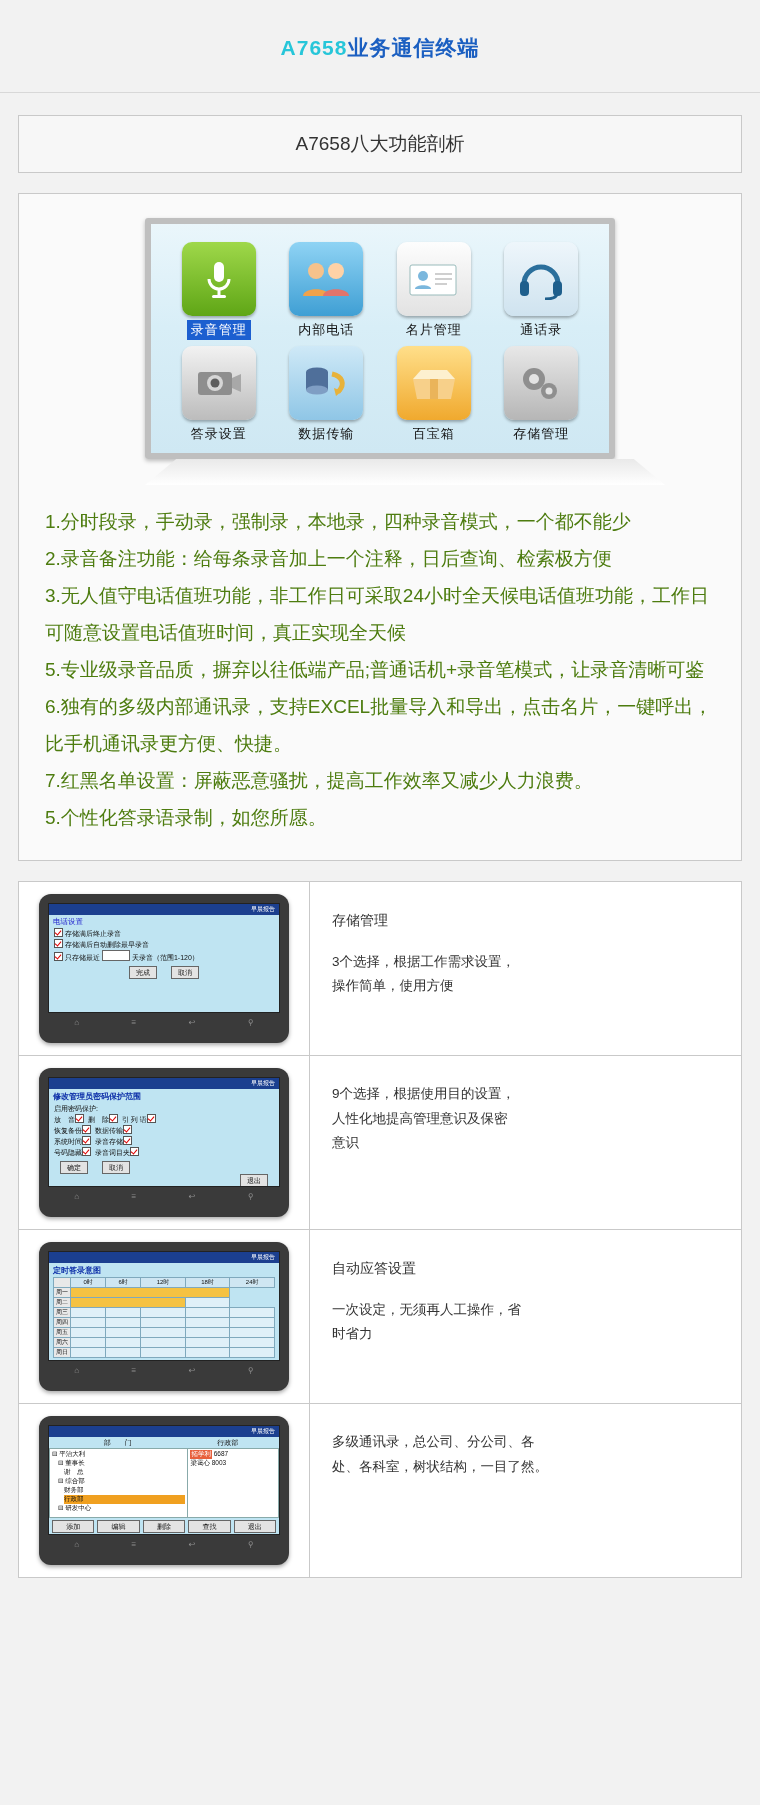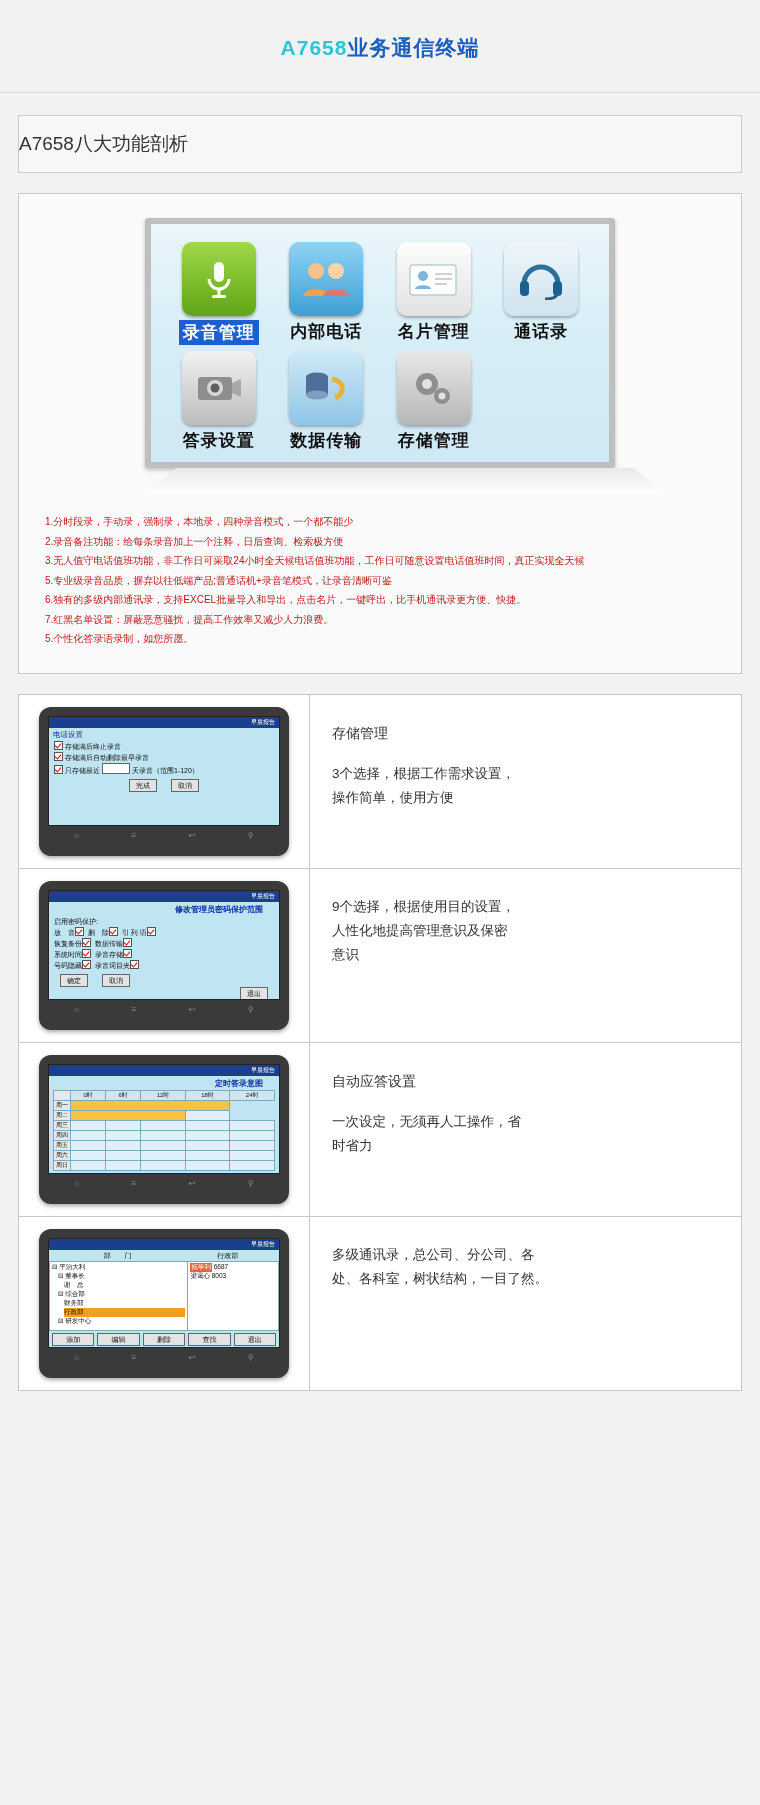--- a/index.html
+++ b/index.html
@@ -27,20 +27,21 @@
   .top-title .blue{color:#1b5fc1;}
   .rule{
     border-top:1px solid #d8d8d8;
     margin:0;
   }
   
   .banner{
     margin:22px 18px 0 18px;
     border:1px solid #c9c9c9;
     background:#f7f7f7;
+    text-align:center;
     font-size:19px;
     color:#333;
     padding:15px 0;
   }
   .banner.small{font-size:13px;padding:14px 0;color:#333;}
   
   .panel{
     margin:20px 18px 0 18px;
     border:1px solid #c9c9c9;
     background:#fafafa;
@@ -80,43 +81,43 @@
   .ico.green{background:linear-gradient(180deg,#9fd84a 0%,#5fa616 100%);}
   .ico.card{background:linear-gradient(180deg,#fdfdfd 0%,#e2e2e2 100%);}
   .ico.people{background:linear-gradient(180deg,#8fd3f4 0%,#3f9fd4 100%);}
   .ico.phone{background:linear-gradient(180deg,#eef6fb 0%,#cfe3ef 100%);}
   .ico.cam{background:linear-gradient(180deg,#f2f2f2 0%,#bcbcbc 100%);}
   .ico.data{background:linear-gradient(180deg,#cfe9f7 0%,#8fc6e6 100%);}
   .ico.box{background:linear-gradient(180deg,#ffdf8a 0%,#f0a92e 100%);}
   .ico.gear{background:linear-gradient(180deg,#e8e8e8 0%,#b6b6b6 100%);}
   .ico svg{position:absolute;left:50%;top:50%;transform:translate(-50%,-50%);}
   .cap{
-    font-size:17px;
+    font-size:13px;
     color:#111;
-    font-weight:bold;
+    font-weight:normal;
     letter-spacing:1px;
   }
   .cap.sel{
     background:#1c5fd0;
     color:#fff;
     display:inline-block;
     padding:1px 4px;
   }
   .base{
     width:520px;
     height:26px;
     margin:0 auto;
     background:linear-gradient(180deg,#e9e9e9 0%,#ffffff 100%);
     clip-path:polygon(6% 0,94% 0,100% 100%,0 100%);
   }
   .bullets{
     margin:18px 26px 0 26px;
-    font-size:10px;
+    font-size:19px;
     line-height:1.95;
-    color:#b91c1c;
+    color:#4d7c0f;
   }
   .bullets p{margin:0;}
   
   .ftable{
     margin:20px 18px 30px 18px;
     border:1px solid #c9c9c9;
     border-bottom:none;
     background:#fff;
   }
   .frow{
@@ -160,23 +161,23 @@
   .tbar{
     background:#1b3f8f;
     color:#fff;
     font-size:6px;
     text-align:right;
     padding:1px 4px;
   }
   .ttitle{
     color:#1a1acc;
     font-size:7.5px;
-    padding:2px 16px 1px 4px;
-  }
-  .ttitle.blue-c{text-align:right;color:#0d2fa8;font-weight:bold;font-size:8px;}
+    padding:2px 4px 1px 4px;
+  }
+  .ttitle.blue-c{text-align:left;color:#0d2fa8;font-weight:bold;font-size:8px;}
   .trow{padding:0 5px;line-height:11px;white-space:nowrap;}
   .chk{
     display:inline-block;width:7px;height:7px;border:1px solid #555;background:#fff;
     vertical-align:-1px;margin-right:2px;position:relative;
   }
   .chk.on:after{
     content:"";position:absolute;left:1px;top:0px;width:3px;height:5px;
     border:solid #d00;border-width:0 1px 1px 0;transform:rotate(40deg);
   }
   .tbtn{
@@ -292,20 +293,30 @@
                     <ellipse cx="17" cy="10" rx="11" ry="4.5" fill="#4f6f9a"></ellipse>
                     <rect x="6" y="10" width="22" height="18" fill="#4f6f9a"></rect>
                     <ellipse cx="17" cy="28" rx="11" ry="4.5" fill="#7f9ec4"></ellipse>
                     <path d="M32 12c10 2 14 10 6 18" stroke="#e8b23a" stroke-width="5" fill="none"></path>
                     <path d="M36 34l6-5-8-3z" fill="#e8b23a"></path>
                   </svg>
               </div>
               <div><span class="cap">数据传输</span></div>
             </div>
 
+            <div class="cell">
+              <div class="ico box">
+                <svg width="52" height="40" viewBox="0 0 52 40">
+                    <path d="M5 16h42l-4 20H9z" fill="#f7d08a"></path>
+                    <path d="M5 16l8-9h26l8 9z" fill="#fdf0cf"></path>
+                    <rect x="22" y="16" width="8" height="20" fill="#eab45a"></rect>
+                  </svg>
+              </div>
+              <div><span class="cap">百宝箱</span></div>
+            </div>
 
             <div class="cell">
               <div class="ico gear">
                 <svg width="52" height="42" viewBox="0 0 52 42">
                     <g fill="#8f8f8f">
                       <circle cx="19" cy="17" r="11"></circle>
                       <circle cx="34" cy="29" r="8"></circle>
                     </g>
                     <circle cx="19" cy="17" r="5" fill="#e3e3e3"></circle>
                     <circle cx="34" cy="29" r="3.5" fill="#e3e3e3"></circle>

